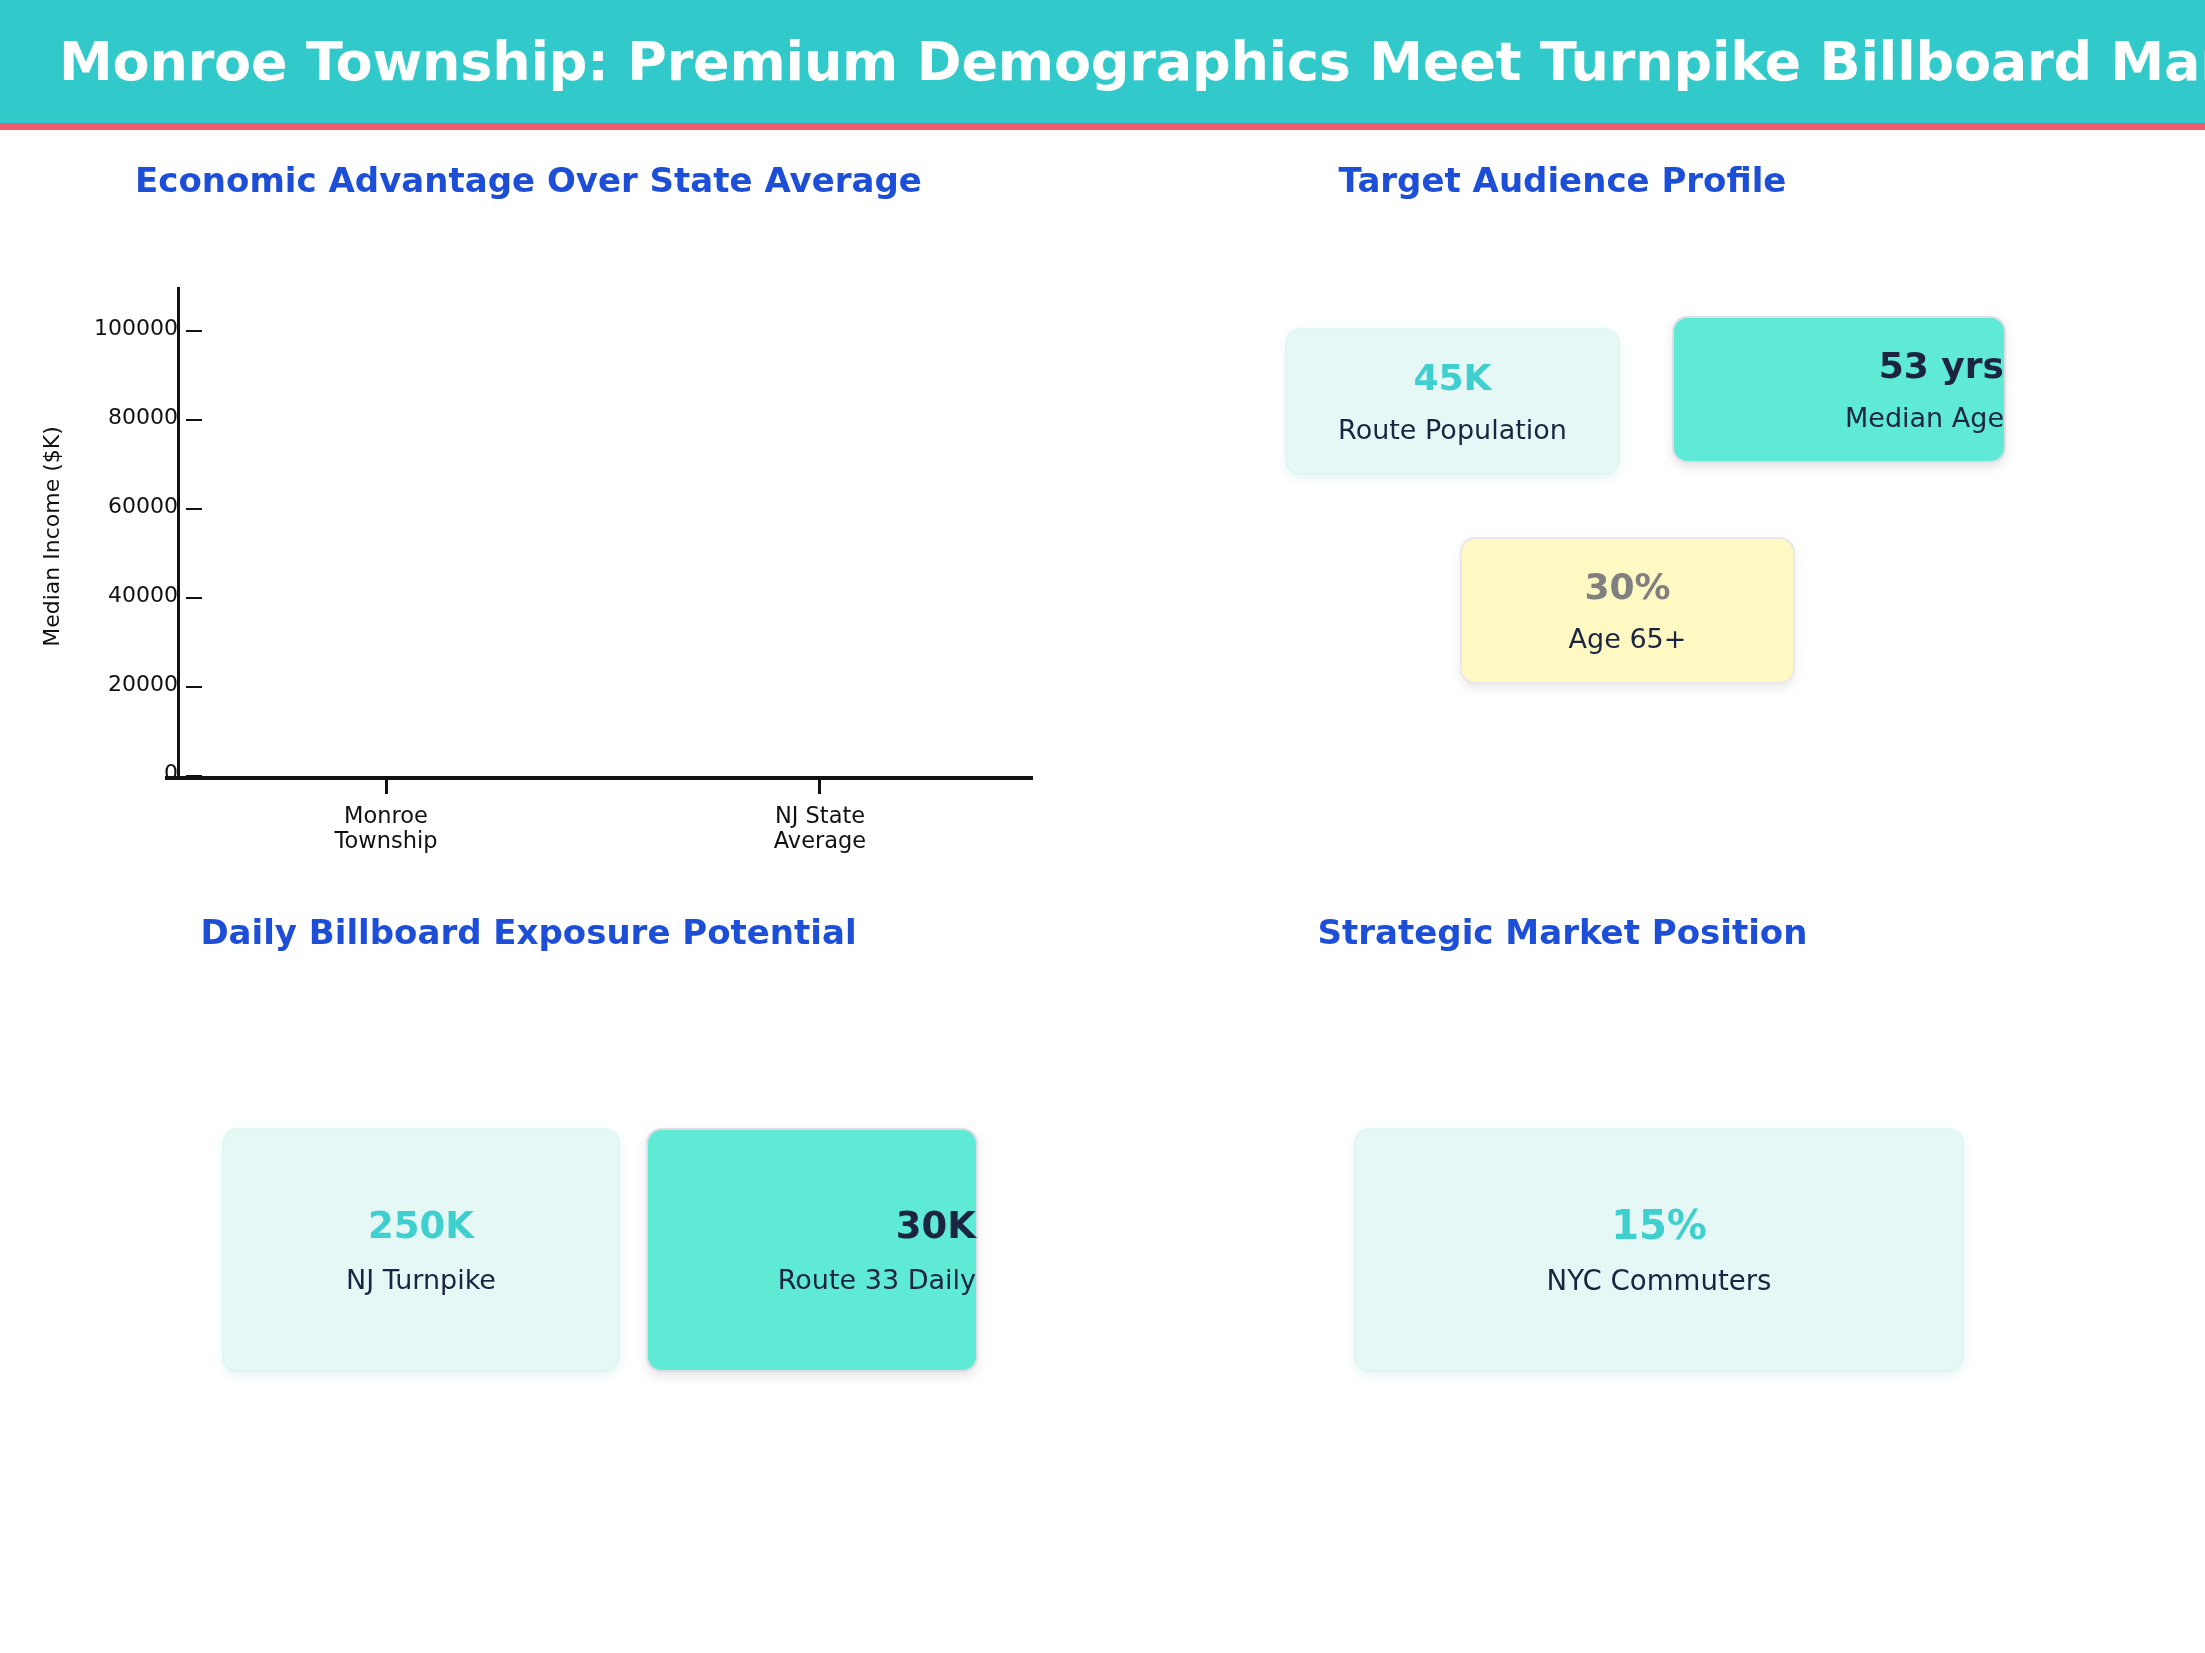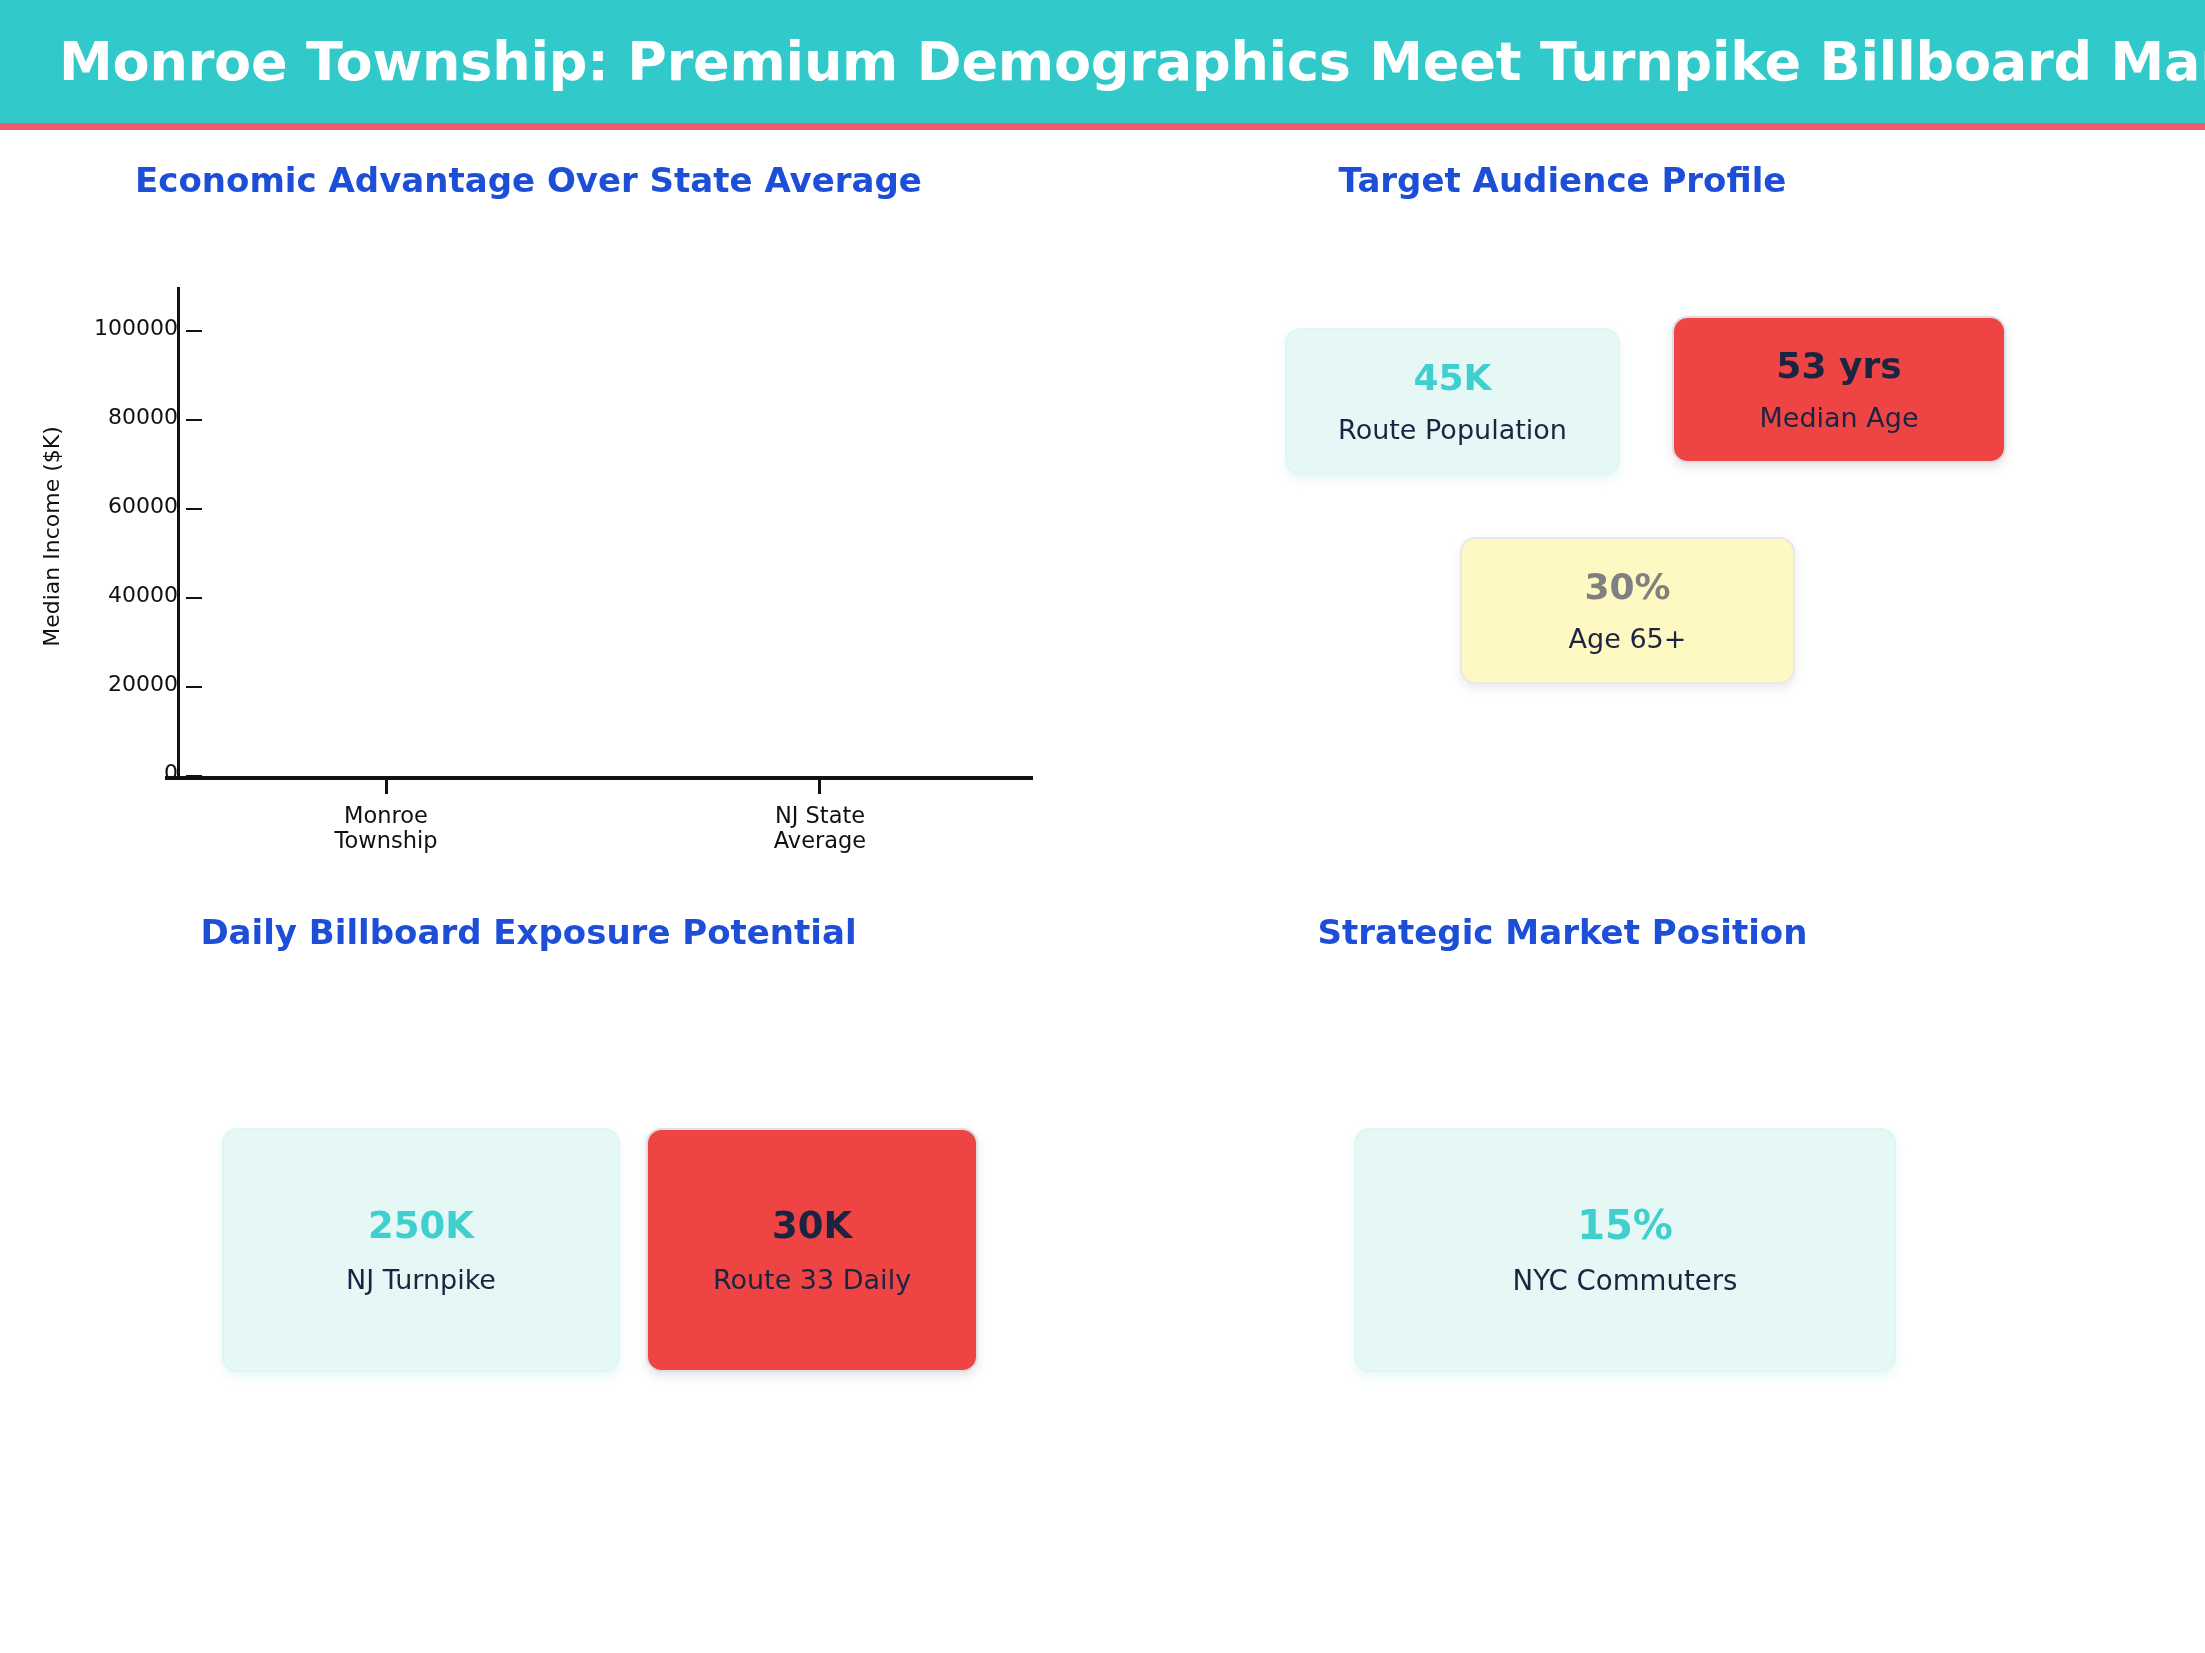--- a/index.html
+++ b/index.html
@@ -110,23 +110,24 @@
     display:flex;flex-direction:column;
     align-items:center;justify-content:center;
     box-sizing:border-box;
   }
   .stat-card.teal{
     background:#e6f8f6;
     border:2.8px solid #e0f6f4;
     box-shadow:0 4.6px 10px rgba(120,200,200,0.16);
   }
   .stat-card.gray{
-    background:#ef4444;
+    background:#5eead4;
     border:2.8px solid #dedee3;
     box-shadow:0 4.6px 10px rgba(120,120,135,0.18);
+    align-items:flex-end;
   }
   .stat-card.lightgray{
     background:#fef9c3;
     border:2.8px solid #e8e8e8;
     box-shadow:0 4.6px 10px rgba(130,130,130,0.16);
   }
   .stat-value{font-weight:bold;white-space:nowrap;line-height:1;}
   .stat-label{color:#1b2440;white-space:nowrap;line-height:1;}
 
   
@@ -145,21 +146,21 @@
   
   #card-turnpike{left:222px;top:1128px;width:398px;height:244px;}
   #card-turnpike .stat-value{color:#3fcfcf;font-size:37px;margin-bottom:22px;}
   #card-turnpike .stat-label{font-size:27px;}
 
   #card-route33{left:646px;top:1128px;width:332px;height:244px;}
   #card-route33 .stat-value{color:#1b2440;font-size:37px;margin-bottom:22px;}
   #card-route33 .stat-label{font-size:27px;}
 
   
-  #card-commuters{left:1354px;top:1128px;width:542px;height:244px;}
+  #card-commuters{left:1354px;top:1128px;width:610px;height:244px;}
   #card-commuters .stat-value{color:#3fcfcf;font-size:40px;margin-bottom:22px;}
   #card-commuters .stat-label{font-size:27.6px;}
 </style>
 </head>
 <body>
 
 <div id="header-band">
   <div id="header-title">Monroe Township: Premium Demographics Meet Turnpike Billboard Market</div>
 </div>
 <div id="header-accent"></div>

